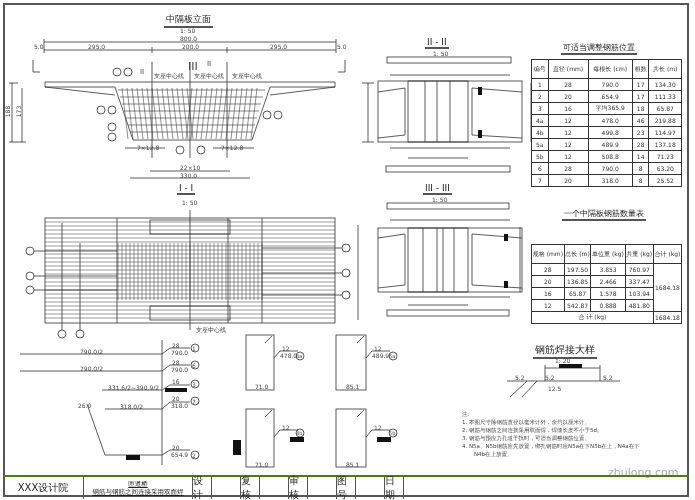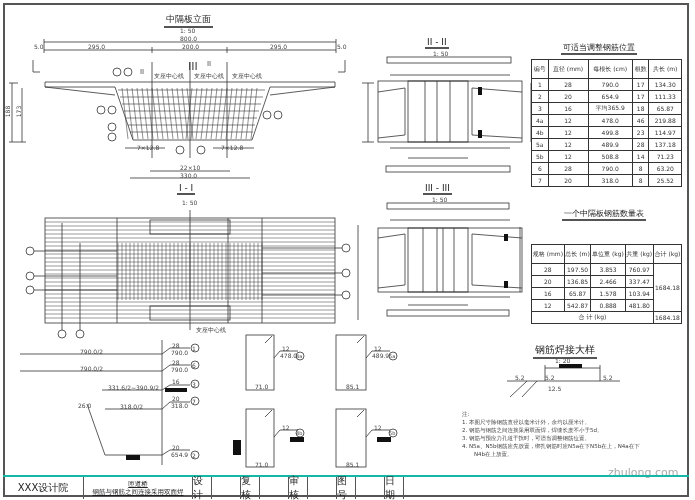--- a/index.html
+++ b/index.html
@@ -8,21 +8,21 @@
   .sheet { position:absolute; left:3px; top:3px; width:686px; height:494px;
            border:2px solid #555; box-sizing:border-box; }
   svg { position:absolute; left:0; top:0; }
   .ttl { position:absolute; font-size:9px; text-align:left; white-space:nowrap;
          border-bottom:2px solid #555; padding:0 2px; }
   .sc { position:absolute; font-size:6px; text-align:center; white-space:nowrap; color:#444; }
   table.sched { position:absolute; border-collapse:collapse; font-size:6px; }
   table.sched td, table.sched th { border:1px solid #333; text-align:center; font-weight:normal;
          padding:0; height:11px; color:#333; }
   .tb { position:absolute; left:3px; top:475px; width:686px; height:22px; display:flex;
-        border-top:2px solid #14b8a6; }
+        border-top:2px solid #4d7c0f; }
   .tb > div { border-right:1px solid #555; display:flex; align-items:center; justify-content:center;
         font-size:10px; box-sizing:border-box; }
   .notes { position:absolute; left:462px; top:410px; font-size:5.5px; line-height:8px; color:#444; }
   .wm { position:absolute; left:608px; top:466px; font-size:11px; color:#aaa; }
 </style>
 </head>
 <body>
 
 <div class="sheet"></div>
 

